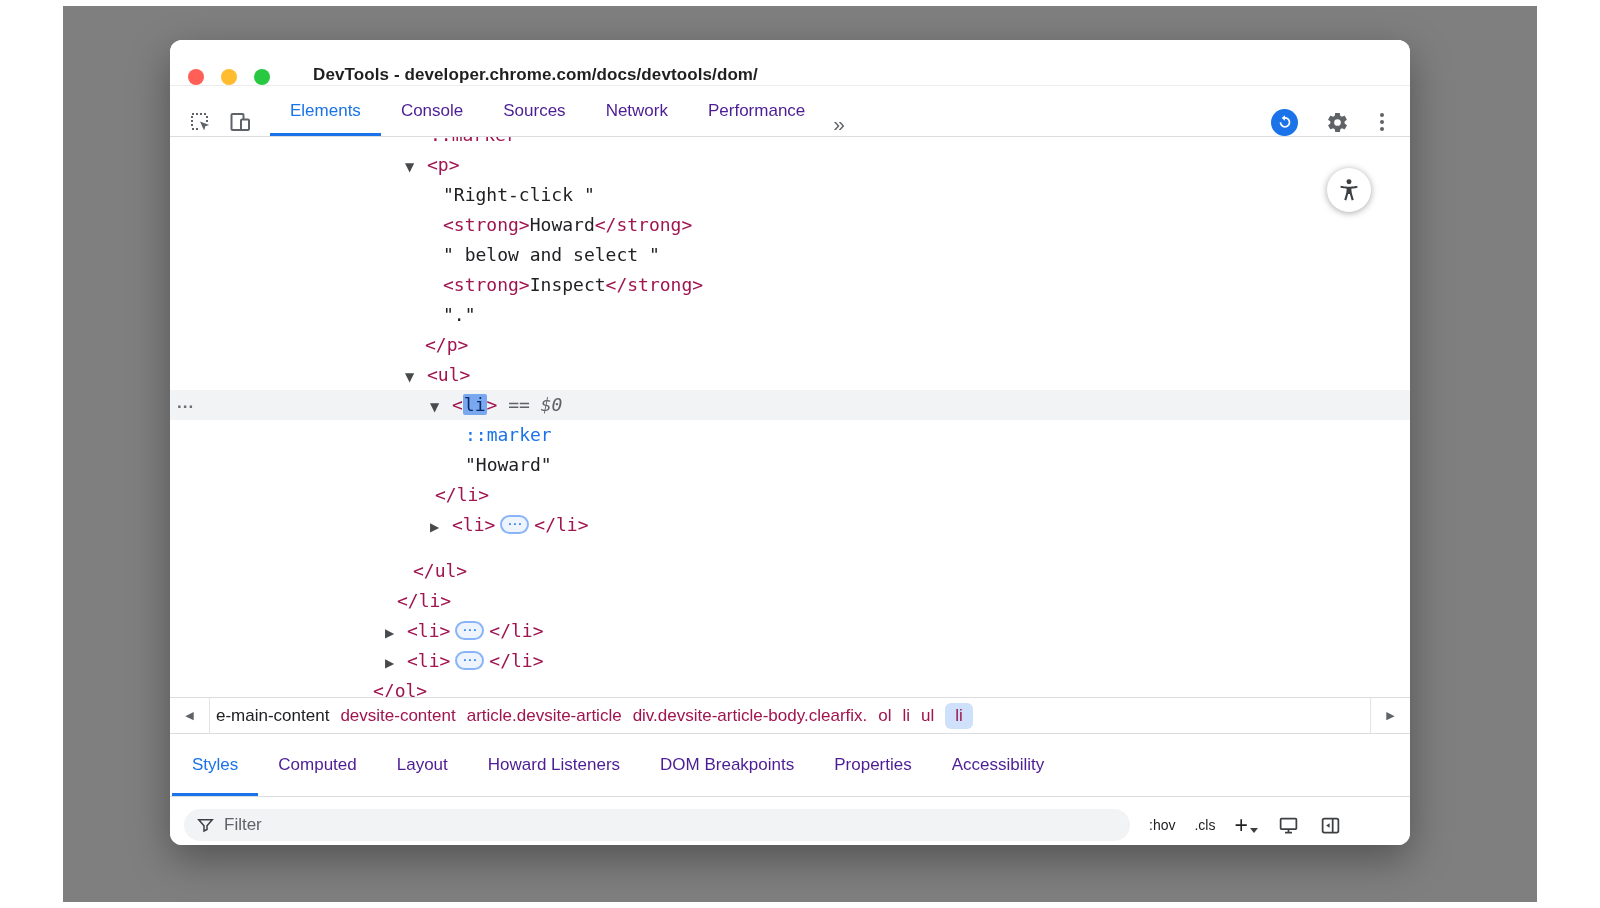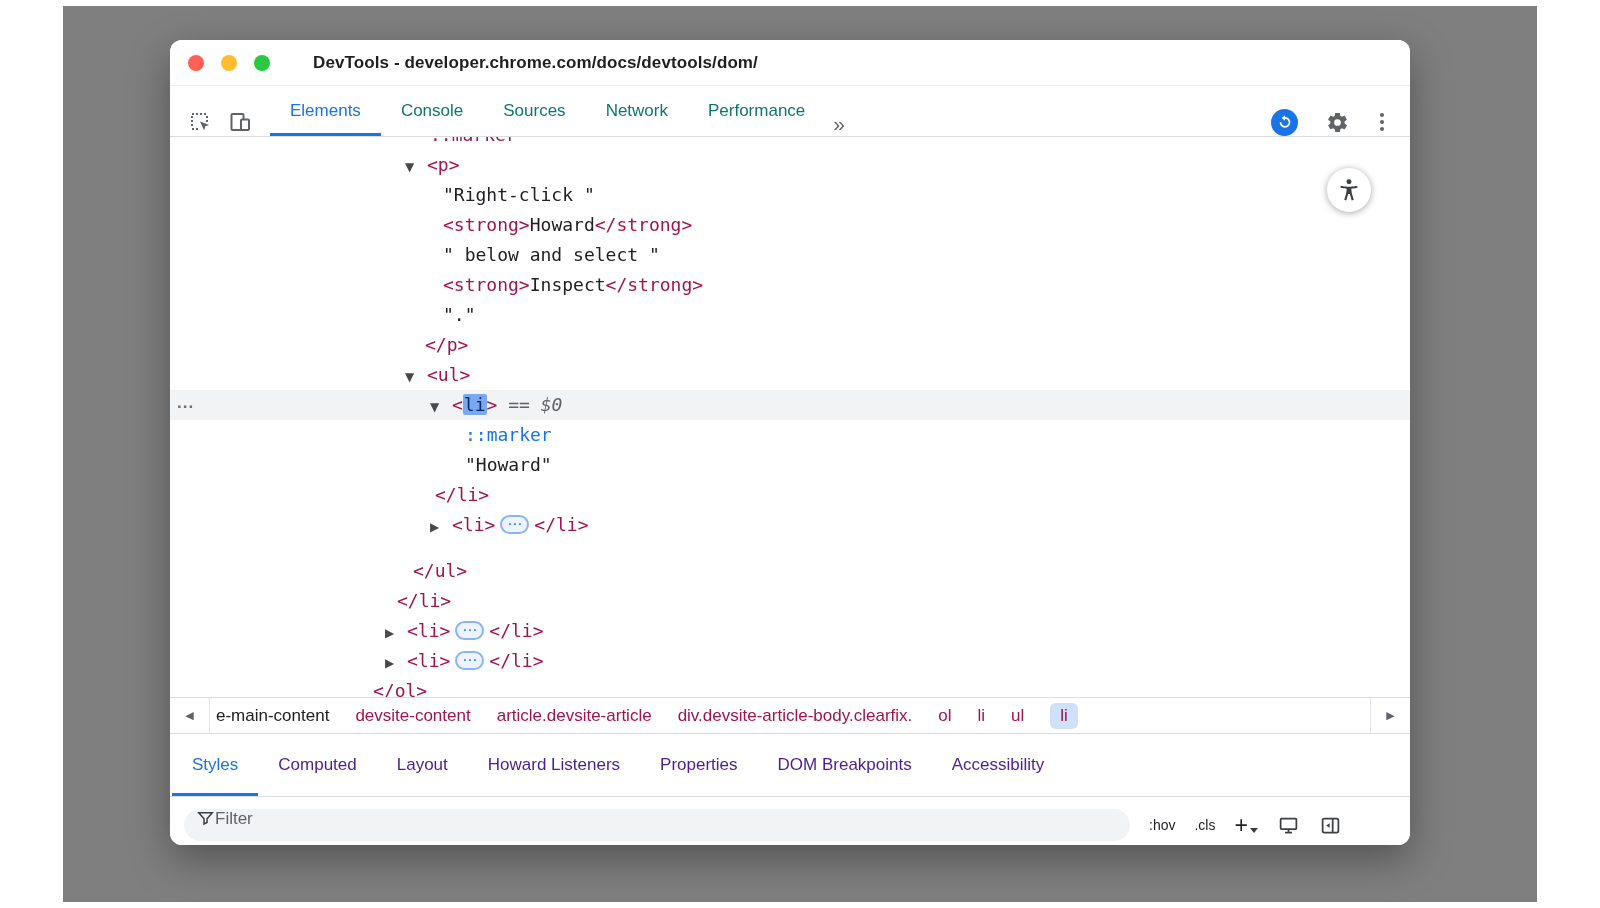--- a/index.html
+++ b/index.html
@@ -8,30 +8,30 @@
     --text:#202124;
     --muted:#5f6368;
     --border:#dadce0;
   }
   *{box-sizing:border-box;margin:0;padding:0}
   html,body{width:1600px;height:908px;background:#ffffff;font-family:"Liberation Sans",sans-serif;overflow:hidden}
   .backdrop{position:absolute;left:63px;right:63px;top:6px;bottom:6px;background:#7f7f7f}
   .window{position:absolute;left:107px;top:34px;width:1240px;height:805px;background:#fff;border-radius:12px;box-shadow:0 14px 40px rgba(0,0,0,.35);overflow:hidden}
 
   
-  .titlebar{height:46px;display:flex;align-items:center;padding:0 18px;border-bottom:1px solid #ececec;background:#fff}
+  .titlebar{height:46px;display:flex;align-items:flex-end;padding:0 18px;border-bottom:1px solid #ececec;background:#fff}
   .light{width:16px;height:16px;border-radius:50%;margin-right:17px;display:inline-block}
   .light.red{background:#ff5f57}.light.yellow{background:#febc2e}.light.green{background:#28c840}
   .wtitle{font-size:17px;font-weight:bold;color:#1f1f1f;margin-left:26px;letter-spacing:.1px}
 
   
   .toolbar{height:51px;display:flex;align-items:flex-end;border-bottom:1px solid var(--border);padding:0 16px;background:#fff}
   .tbicon{width:28px;height:28px;display:flex;align-items:center;justify-content:center;margin-right:12px;color:var(--muted);cursor:pointer}
   .tabs{display:flex;height:100%;margin-left:4px}
-  .tab{display:flex;align-items:center;padding:3px 20px 0;font-size:17px;color:#0f766e;border-bottom:3px solid transparent;height:100%;cursor:pointer;white-space:nowrap}
+  .tab{display:flex;align-items:center;padding:3px 20px 0;font-size:17px;color:#4c1d95;border-bottom:3px solid transparent;height:100%;cursor:pointer;white-space:nowrap}
   .tab.active{color:var(--accent);border-bottom-color:var(--accent)}
   .more-tabs{font-size:21px;color:var(--muted);margin-left:8px;cursor:pointer;letter-spacing:-1px}
   .tb-right{margin-left:auto;display:flex;align-items:center;gap:25px;padding-right:6px}
   .sync-badge{width:27px;height:27px;border-radius:50%;background:var(--accent);display:flex;align-items:center;justify-content:center;cursor:pointer}
   .kebab{display:flex;flex-direction:column;gap:3px;cursor:pointer;padding:4px}
   .kebab i{width:4px;height:4px;border-radius:50%;background:var(--muted)}
 
   
   .tree{position:relative;height:560px;overflow:hidden;font-family:"DejaVu Sans Mono",monospace;font-size:18px;background:#fff}
   .row{height:30px;line-height:30px;white-space:pre;cursor:default}
@@ -46,34 +46,34 @@
   .seg.arrow{display:inline-block;width:22px;color:#474a4d;font-size:12px;font-family:"DejaVu Sans",sans-serif}
   .seg.sel{background:#7aa8f0;color:#0a2a66;border-radius:2px;padding:0 1px}
   .seg.pill{display:inline-block;vertical-align:middle;margin:0 5px 3px;padding:0 5px;height:19px;line-height:15px;border:2px solid #8ab4f8;border-radius:10px;color:var(--accent);background:#eef4fe;font-size:15px;font-family:"DejaVu Sans",sans-serif;cursor:pointer}
   .a11y-btn{position:absolute;top:31px;right:39px;width:44px;height:44px;border-radius:50%;background:#fff;border:none;box-shadow:0 1px 7px rgba(0,0,0,.35);display:flex;align-items:center;justify-content:center;cursor:pointer}
 
   
   .crumbs{height:36px;display:flex;align-items:center;border-top:1px solid var(--border);font-size:17px;background:#fff}
   .crumb-scroll{width:40px;height:100%;display:flex;align-items:center;justify-content:center;color:var(--muted);font-size:11px;cursor:pointer;flex:0 0 auto}
   .crumb-scroll.left{border-right:1px solid #e4e4e4}
   .crumb-scroll.right{border-left:1px solid #e4e4e4}
-  .crumb-items{flex:1;display:flex;align-items:center;gap:26px;padding:0 6px;overflow:hidden}
+  .crumb-items{flex:1;display:flex;align-items:center;gap:11px;padding:0 6px;overflow:hidden}
   .crumb{white-space:nowrap;cursor:pointer}
   .crumb.tagc{color:var(--tag)}
   .crumb.plain{color:var(--text)}
   .crumb.selected{background:#cfe0fa;padding:3px 10px;border-radius:6px}
 
   
   .styles-tabs{height:64px;display:flex;align-items:center;border-top:1px solid var(--border);border-bottom:1px solid var(--border);padding:0 2px;background:#fff}
   .stab{display:flex;align-items:center;padding:3px 20px 0;font-size:17px;color:#4c1d95;height:100%;border-bottom:3px solid transparent;cursor:pointer;white-space:nowrap}
   .stab.active{color:var(--accent);border-bottom-color:var(--accent)}
 
   
   .filter-bar{height:56px;display:flex;align-items:center;padding:0 22px 0 14px;gap:19px;background:#fff}
-  .filter-pill{flex:1;max-width:946px;height:32px;background:#f1f3f4;border-radius:16px;display:flex;padding:0 12px;color:var(--muted);font-size:17px;cursor:text}
+  .filter-pill{flex:1;max-width:946px;height:32px;background:#f1f3f4;border-radius:16px;display:flex;align-items:center;padding:0 12px;gap:9px;color:var(--muted);font-size:17px;cursor:text}
   .fb-btn{font-size:14px;color:#202124;cursor:pointer;white-space:nowrap}
   .fb-plus{display:flex;align-items:flex-end;cursor:pointer}
   .fb-plus .plus-sign{font-size:23px;line-height:20px;color:#202124}
   .caret{width:0;height:0;border-left:4px solid transparent;border-right:4px solid transparent;border-top:5px solid #3c4043;margin-left:2px;margin-bottom:2px}
   .fb-icon{display:flex;align-items:center;justify-content:center;cursor:pointer}
 </style>
 </head>
 <body>
 
 <div class="backdrop">
@@ -167,22 +167,22 @@
           <span class="crumb tagc selected">li</span>
         </div>
       <span class="crumb-scroll right">▶</span>
     </div>
 
     <div class="styles-tabs" id="styles-tabs">
         <div class="stab active">Styles</div>
         <div class="stab">Computed</div>
         <div class="stab">Layout</div>
         <div class="stab">Howard Listeners</div>
+        <div class="stab">DOM Breakpoints</div>
         <div class="stab">Properties</div>
-        <div class="stab">DOM Breakpoints</div>
         <div class="stab">Accessibility</div>
       </div>
 
     <div class="filter-bar">
       <div class="filter-pill">
         <svg width="19" height="18" viewBox="0 0 24 24" fill="none" stroke="#3c4043" stroke-width="2">
           <path d="M3 5h18l-7 8v5l-4 2v-7L3 5z"></path>
         </svg>
         <span>Filter</span>
       </div>

